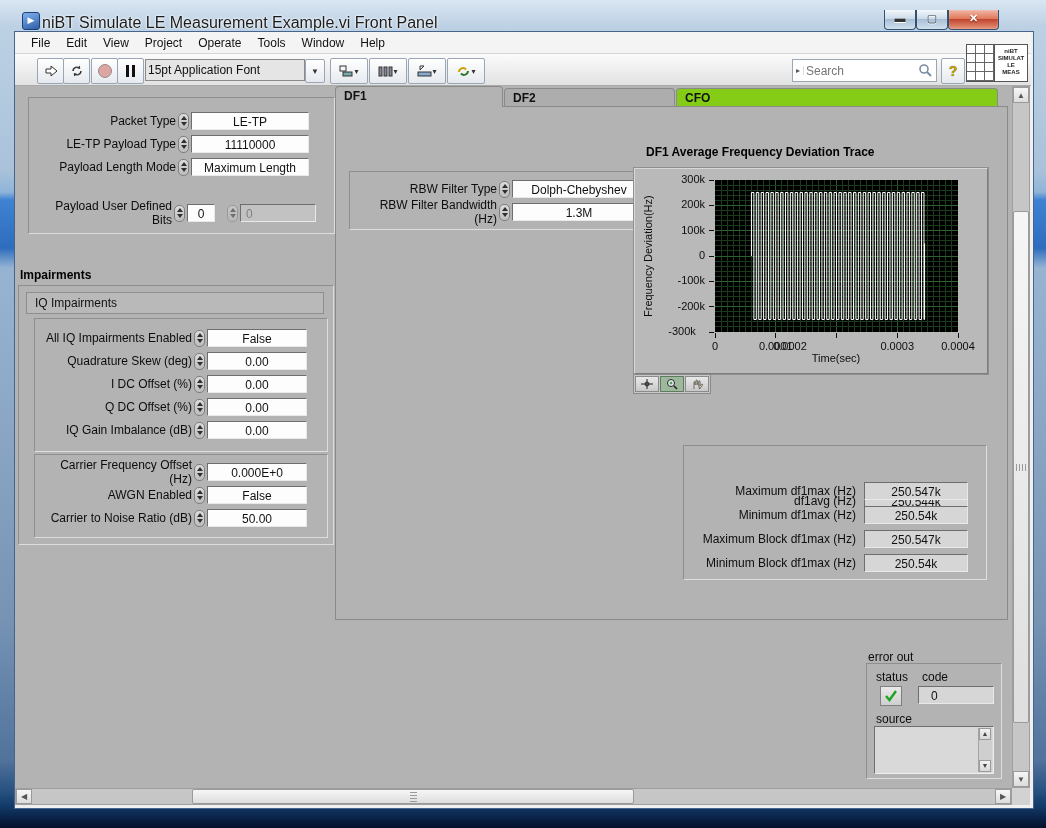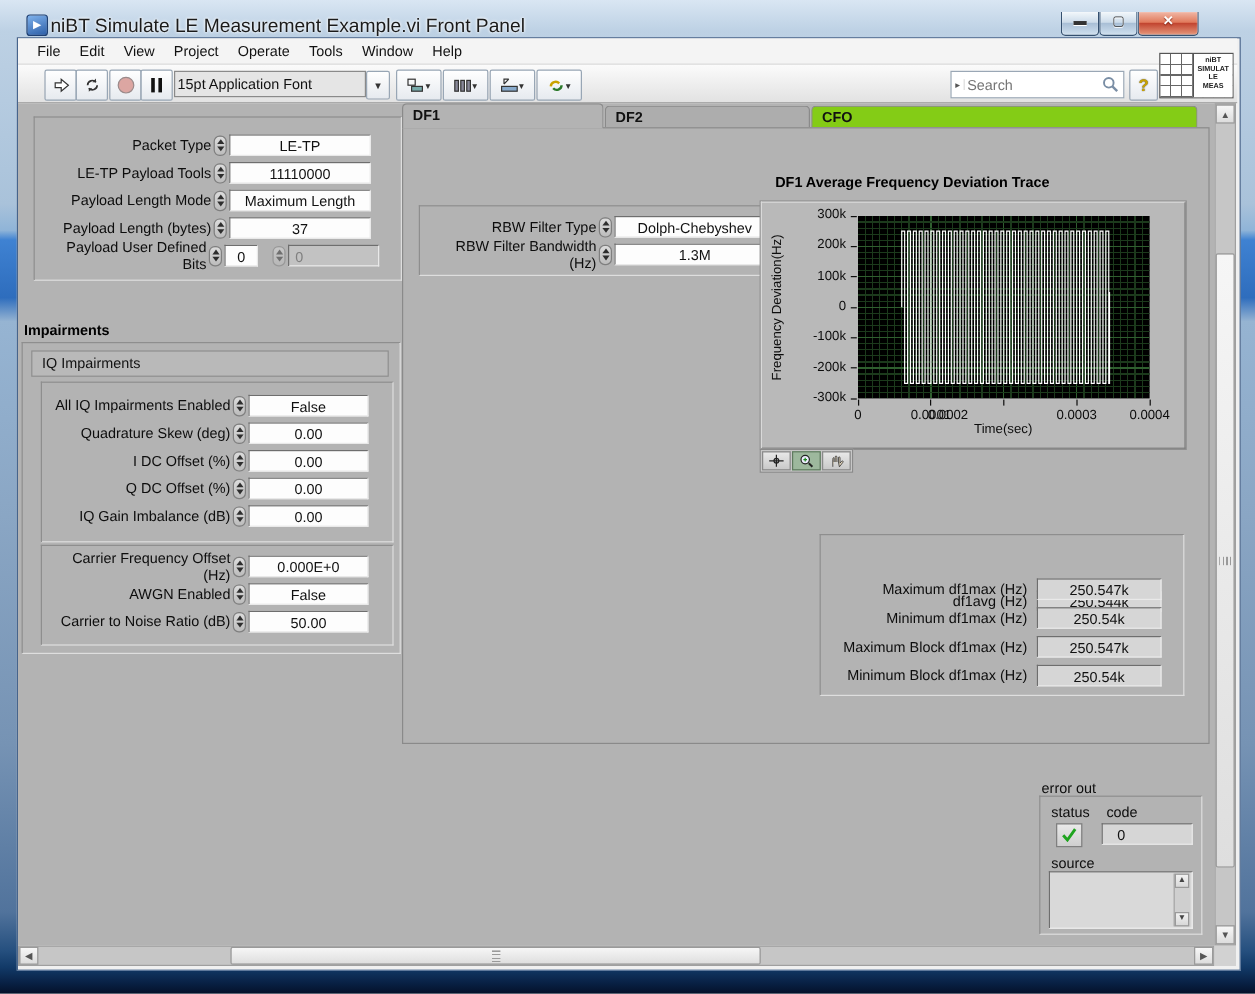--- a/index.html
+++ b/index.html
@@ -198,42 +198,34 @@
   <div class="grp" id="packet-group" style="left:13px;top:11px;width:305px;height:135px;">
       <div class="ctl-row" style="top: 13px; left: 3px;">
         <span class="lbl" style="width: 144px;">Packet Type</span>
         <span class="spin">
           <i class="up"></i>
           <i class="dn"></i>
         </span>
         <span class="fld" style="width: 118px;">LE-TP</span>
       </div>
       <div class="ctl-row" style="top: 36px; left: 3px;">
-        <span class="lbl" style="width: 144px;">LE-TP Payload Tools</span>
+        <span class="lbl" style="width: 144px;">LE-TP Payload Type</span>
         <span class="spin">
           <i class="up"></i>
           <i class="dn"></i>
         </span>
         <span class="fld" style="width: 118px;">11110000</span>
       </div>
       <div class="ctl-row" style="top: 59px; left: 3px;">
         <span class="lbl" style="width: 144px;">Payload Length Mode</span>
         <span class="spin">
           <i class="up"></i>
           <i class="dn"></i>
         </span>
         <span class="fld" style="width: 118px;">Maximum Length</span>
-      </div>
-      <div class="ctl-row" style="top: 82px; left: 3px;">
-        <span class="lbl" style="width: 144px;">Payload Length (bytes)</span>
-        <span class="spin">
-          <i class="up"></i>
-          <i class="dn"></i>
-        </span>
-        <span class="fld" style="width: 118px;">37</span>
       </div>
       <div class="ctl-row" style="top: 105px; left: 3px;">
         <span class="lbl" style="width: 140px;">Payload User Defined Bits</span>
         <span class="spin">
           <i class="up"></i>
           <i class="dn"></i>
         </span>
         <span class="fld" style="width: 28px;">0</span>
         <span style="width: 10px;"></span>
         <span class="spin dis">
@@ -423,21 +415,21 @@
       <div class="ticktext" style="left: 644px; top: 112.333px; width: 46px; text-align: right;">200k</div>
       <div class="tickmark" style="left: 694px; top: 144.167px; width: 5px; height: 1px;"></div>
       <div class="ticktext" style="left: 644px; top: 137.667px; width: 46px; text-align: right;">100k</div>
       <div class="tickmark" style="left: 694px; top: 169.5px; width: 5px; height: 1px;"></div>
       <div class="ticktext" style="left: 644px; top: 163px; width: 46px; text-align: right;">0</div>
       <div class="tickmark" style="left: 694px; top: 194.833px; width: 5px; height: 1px;"></div>
       <div class="ticktext" style="left: 644px; top: 188.333px; width: 46px; text-align: right;">-100k</div>
       <div class="tickmark" style="left: 694px; top: 220.167px; width: 5px; height: 1px;"></div>
       <div class="ticktext" style="left: 644px; top: 213.667px; width: 46px; text-align: right;">-200k</div>
       <div class="tickmark" style="left: 694px; top: 245.5px; width: 5px; height: 1px;"></div>
-      <div class="ticktext" style="left: 644px; top: 239px; width: 46px; text-align: right;">-300k</div>
+      <div class="ticktext" style="left: 644px; top: 239px; width: 46px; text-align: center;">-300k</div>
       <div class="tickmark" style="left: 699.5px; top: 247px; width: 1px; height: 5px;"></div>
       <div class="ticktext" style="left: 674px; top: 254px; width: 52px; text-align: center;">0</div>
       <div class="tickmark" style="left: 760.25px; top: 247px; width: 1px; height: 5px;"></div>
       <div class="ticktext" style="left: 734.75px; top: 254px; width: 52px; text-align: center;">0.0001</div>
       <div class="tickmark" style="left: 821px; top: 247px; width: 1px; height: 5px;"></div>
       <div class="ticktext" style="left: 749px; top: 254px; width: 52px; text-align: center;">0.0002</div>
       <div class="tickmark" style="left: 881.75px; top: 247px; width: 1px; height: 5px;"></div>
       <div class="ticktext" style="left: 856.25px; top: 254px; width: 52px; text-align: center;">0.0003</div>
       <div class="tickmark" style="left: 942.5px; top: 247px; width: 1px; height: 5px;"></div>
       <div class="ticktext" style="left: 917px; top: 254px; width: 52px; text-align: center;">0.0004</div>

